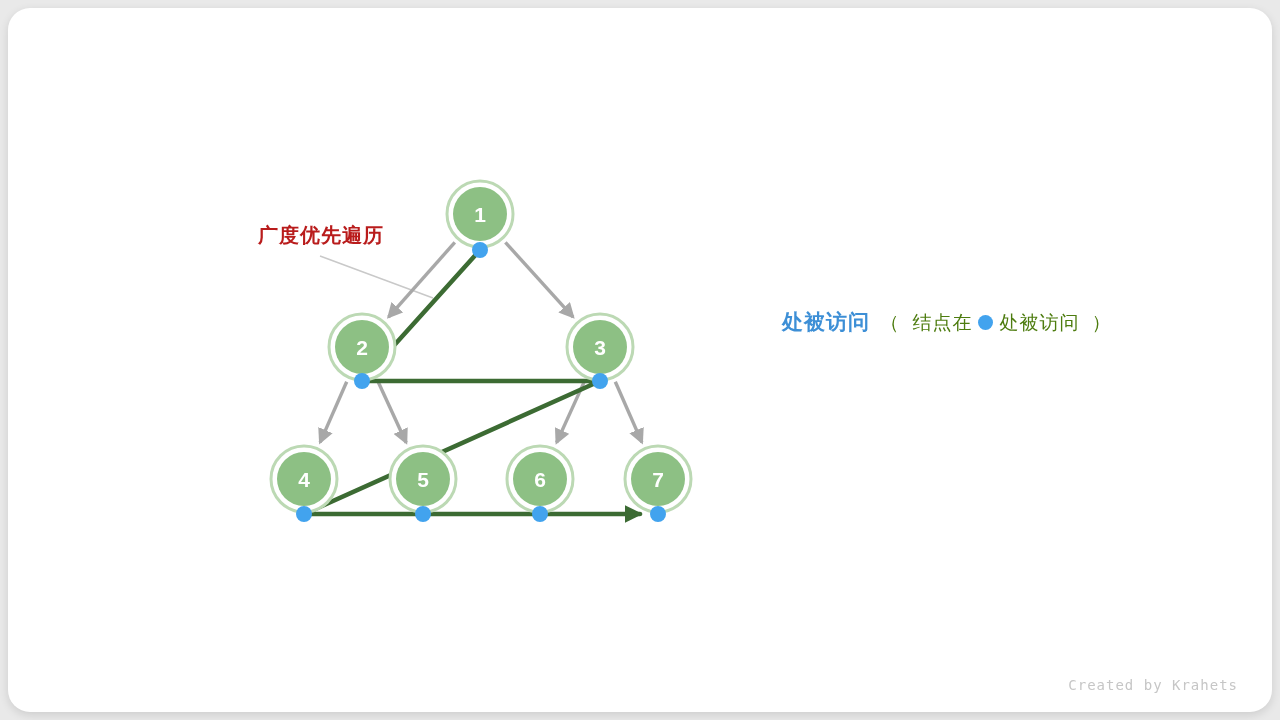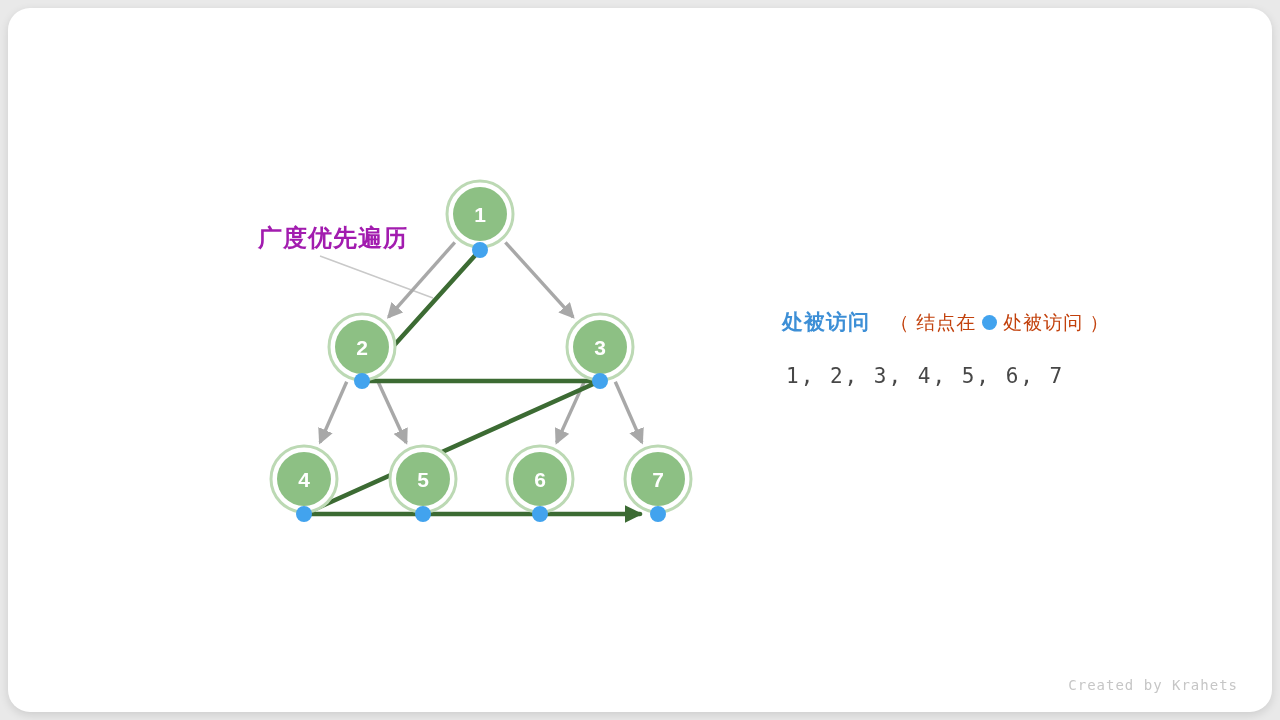--- a/index.html
+++ b/index.html
@@ -26,44 +26,45 @@
   svg.diagram {
     position: absolute;
     left: 0; top: 0;
     width: 1280px;
     height: 720px;
   }
   .bfs-label {
     position: absolute;
     left: 258px;
     top: 222px;
-    font-size: 24px;
+    font-size: 20px;
     font-weight: bold;
-    color: #a21caf;
+    color: #b91c1c;
     letter-spacing: 1px;
   }
   .panel-title-row {
     position: absolute;
     left: 782px;
     top: 308px;
     white-space: nowrap;
   }
   .panel-title {
     display: inline;
     font-size: 21px;
     font-weight: bold;
     color: #3d8fd6;
     letter-spacing: 1px;
   }
   .panel-note {
     display: inline;
     font-size: 19px;
-    color: #c2410c;
-    margin-left: 20px;
+    color: #4d7c0f;
+    margin-left: 10px;
     letter-spacing: 1px;
+    font-family: Liberation Mono, monospace;
   }
   .blue-dot {
     display: inline-block;
     width: 15px;
     height: 15px;
     border-radius: 50%;
     background: #42a3ee;
     vertical-align: -1px;
     margin: 0 6px;
   }
@@ -169,16 +170,15 @@
       <circle cx="658" cy="514" r="8"></circle>
     </g>
   </svg>
 
   <div class="bfs-label">广度优先遍历</div>
 
   <div class="panel-title-row">
     <span class="panel-title">处被访问</span><span class="panel-note"><span>（ 结点在</span><span class="blue-dot"></span><span>处被访问 ）</span></span>
   </div>
 
-  <div class="sequence">1,  2,  3,  4,  5,  6,  7</div>
 
   <div class="credit">Created by Krahets</div>
 </div>
 
 </body></html>

